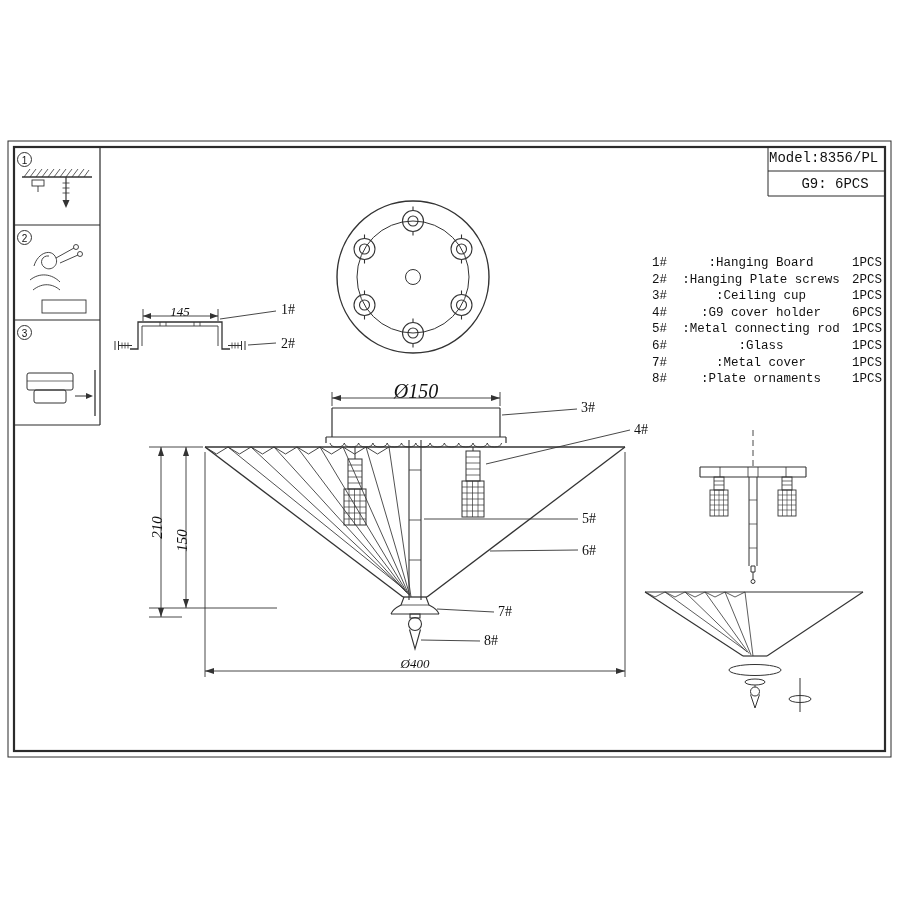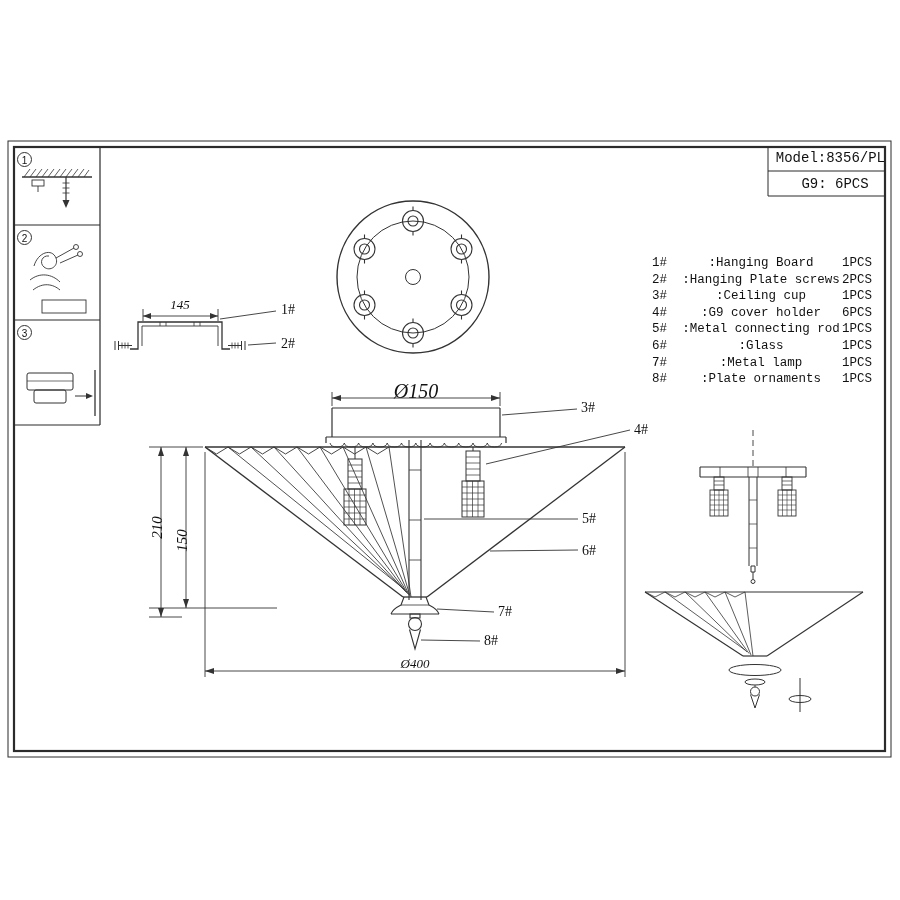--- a/index.html
+++ b/index.html
@@ -4,27 +4,27 @@
 <style>
   html,body { margin:0; padding:0; background:#ffffff; }
   .canvas {
     position:relative; width:900px; height:900px; background:#ffffff;
     font-family:"Liberation Serif","DejaVu Serif",serif; color:#111;
     overflow:hidden;
   }
   .canvas svg { position:absolute; left:0; top:0; }
   .abs { position:absolute; }
   .mono { font-family:"Liberation Mono","DejaVu Sans Mono",monospace; color:#111; }
-  .model-text { left:769px; top:150px; width:116px; text-align:right; font-size:14px; }
+  .model-text { left:769px; top:150px; width:116px; text-align:left; font-size:14px; }
   .g9-text   { left:769px; top:176px; width:132px; text-align:center; font-size:14px; }
   .parts { left:652px; top:255px; width:230px; font-size:12.5px; line-height:16.6px; }
   .prow { display:flex; }
   .pnum { width:28px; }
   .pname { flex:1; white-space:nowrap;text-align:center; }
-  .pqty { width:40px; text-align:left; }
+  .pqty { width:40px; text-align:right; }
   .badge {
     width:15px; height:15px; border:1px solid #333; border-radius:50%;
     font-size:10px; line-height:15px; text-align:center; box-sizing:border-box;
     font-family:"Liberation Sans",sans-serif;
   }
   .callout { font-size:14px; white-space:nowrap; }
   .dim { font-style:italic; white-space:nowrap; text-align:center; }
   .dim-rot { transform:rotate(-90deg); transform-origin:center; width:44px; }
 </style>
 </head>
@@ -296,21 +296,21 @@
         <span class="pname">:Metal connecting rod</span>
         <span class="pqty">1PCS</span>
     </div>
     <div class="prow">
       <span class="pnum">6#</span>
         <span class="pname">:Glass</span>
         <span class="pqty">1PCS</span>
     </div>
     <div class="prow">
       <span class="pnum">7#</span>
-        <span class="pname">:Metal lamp</span>
+        <span class="pname">:Metal cover</span>
         <span class="pqty">1PCS</span>
     </div>
     <div class="prow">
       <span class="pnum">8#</span>
         <span class="pname">:Plate ornaments</span>
         <span class="pqty">1PCS</span>
     </div>
   </div>
 
   <div class="abs badge" style="left:17px; top:152px;">1</div>
@@ -319,19 +319,19 @@
 
   <div class="abs callout" style="left:281px; top:302px;">1#</div>
   <div class="abs callout" style="left:281px; top:336px;">2#</div>
   <div class="abs callout" style="left:581px; top:400px;">3#</div>
   <div class="abs callout" style="left:634px; top:422px;">4#</div>
   <div class="abs callout" style="left:582px; top:511px;">5#</div>
   <div class="abs callout" style="left:582px; top:543px;">6#</div>
   <div class="abs callout" style="left:498px; top:604px;">7#</div>
   <div class="abs callout" style="left:484px; top:633px;">8#</div>
 
-  <div class="abs dim" style="left:150px; top:297px; width:60px; font-size:13px;">145</div>
+  <div class="abs dim" style="left:150px; top:304px; width:60px; font-size:13px;">145</div>
   <div class="abs dim" style="left:376px; top:380px; width:80px; font-size:20px;">Ø150</div>
   <div class="abs dim" style="left:375px; top:656px; width:80px; font-size:13px;">Ø400</div>
   <div class="abs dim dim-rot" style="left:135px; top:519px; font-size:15px;">210</div>
   <div class="abs dim dim-rot" style="left:160px; top:532px; font-size:15px;">150</div>
 
 </div>
 
 </body></html>

